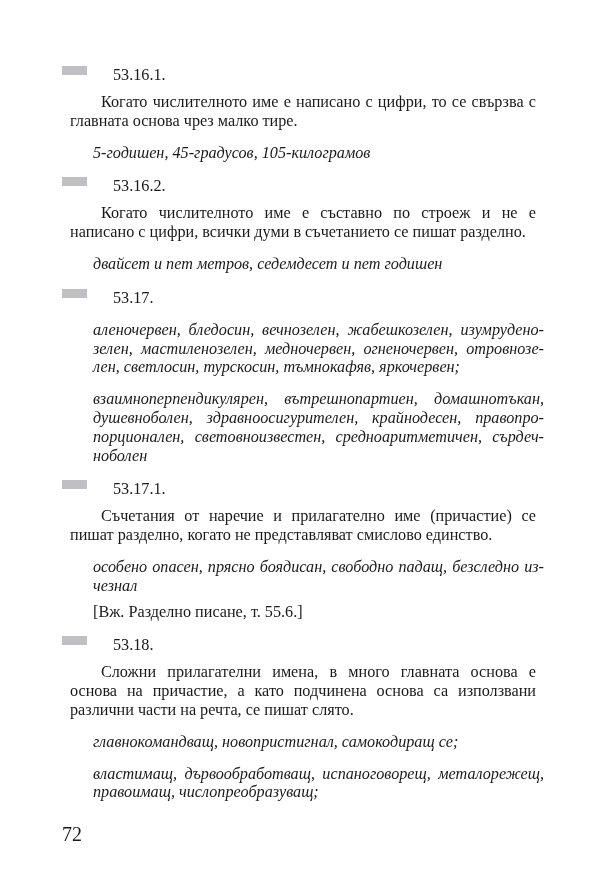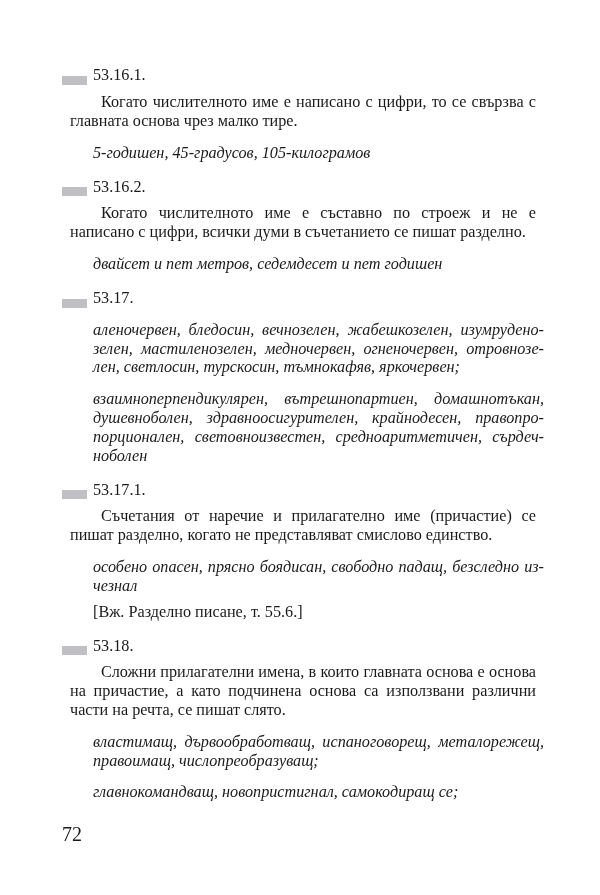--- a/index.html
+++ b/index.html
@@ -1,20 +1,20 @@
 <!DOCTYPE html>
 <html><head>
 <meta charset="utf-8">
 <style>
   html, body { margin: 0; padding: 0; background: #ffffff; }
   body { width: 600px; height: 895px; position: relative; overflow: hidden;
          font-family: "Liberation Serif", "DejaVu Serif", serif; color: #1a1a1a; }
   .page { position: absolute; left: 62px; top: 66px; width: 482px; font-size: 16.2px; line-height: 18.8px; }
   .section { margin-bottom: 15px; }
-  .heading { display: flex; align-items: flex-end; height: 19px; }
+  .heading { display: flex; align-items: flex-start; height: 19px; gap: 20px; }
   .marker { width: 25px; height: 9px; background: #c0c0c4; margin-right: 6px; flex: none; }
   .num { }
   .rule { text-indent: 31px; text-align: justify; margin: 8px; }
   .examples { padding-left: 31px; font-style: italic; text-align: justify; margin: 0; }
   .examples .line { display: block; text-align: justify; text-align-last: left; margin-top: 13px; }
   .ref { padding-left: 31px; margin-top: 7px; }
   .page-number { position: absolute; left: 62px; top: 823px; font-size: 20px; }
 </style>
 </head>
 <body>
@@ -64,22 +64,22 @@
       <span class="line">особено опасен, прясно боядисан, свободно падащ, безследно из­чезнал</span>
     </p>
     <div class="ref">[Вж. Разделно писане, т. 55.6.]</div>
   </div>
 
   <div class="section">
     <div class="heading">
       <span class="marker"></span>
       <span class="num">53.18.</span>
     </div>
-    <p class="rule">Сложни прилагателни имена, в които главната основа е основа на причастие, а като подчинена основа са използвани различни части на речта, се пишат слято.</p>
+    <p class="rule">Сложни прилагателни имена, в много главната основа е основа на причастие, а като подчинена основа са използвани различни части на речта, се пишат слято.</p>
     <p class="examples">
+      <span class="line">главнокомандващ, новопристигнал, самокодиращ се;</span>
       <span class="line">властимащ, дървообработващ, испаноговорещ, металорежещ, правоимащ, числопреобразуващ;</span>
-      <span class="line">главнокомандващ, новопристигнал, самокодиращ се;</span>
     </p>
   </div>
 
 </div>
 
 <div class="page-number">72</div>
 
 </body></html>

